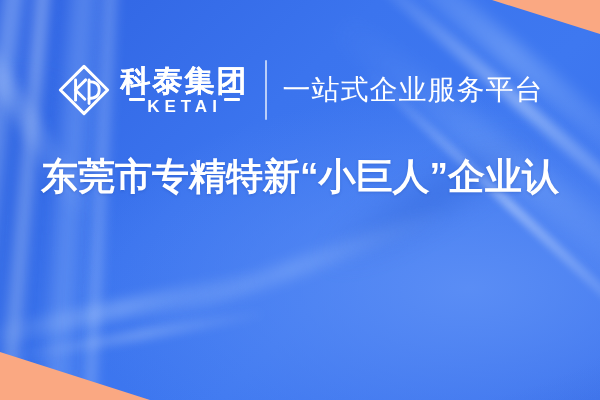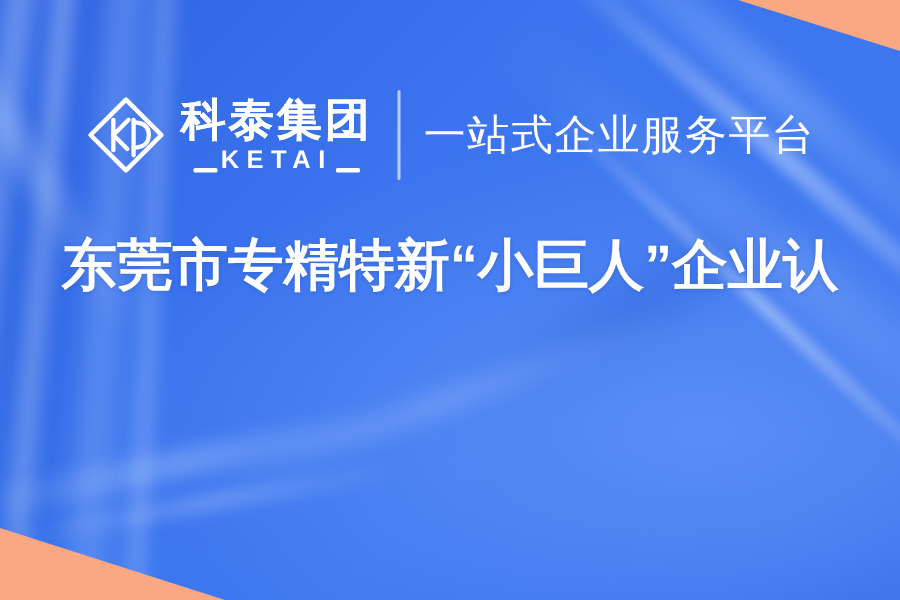--- a/index.html
+++ b/index.html
@@ -79,21 +79,21 @@
   }
   .brand{display:flex;align-items:center;gap:10px;}
   .logo-mark{width:54px;height:54px;flex:0 0 auto;display:block;}
   .brand-words{display:flex;flex-direction:column;align-items:center;gap:2px;}
   .brand-cn{
     font-size:30px;font-weight:bold;color:#ffffff;letter-spacing:2px;
     line-height:1;white-space:nowrap;
     -webkit-text-stroke:0px;
     text-shadow:0 0 0 #fff;
   }
-  .brand-en-row{display:flex;align-items:flex-end;gap:2px;}
+  .brand-en-row{display:flex;align-items:flex-start;gap:2px;}
   .dash{display:block;width:16px;height:3px;background:#fff;border-radius:1px;}
   .brand-en{
     font-size:17px;font-weight:bold;color:#fff;letter-spacing:5px;
     line-height:1;white-space:nowrap;
   }
   .divider{
     width:2px;height:60px;background:rgba(255,255,255,.65);
     margin:0 16px;border-radius:1px;flex:0 0 auto;
   }
   .tagline{display:flex;justify-content:center;gap:4px;}

